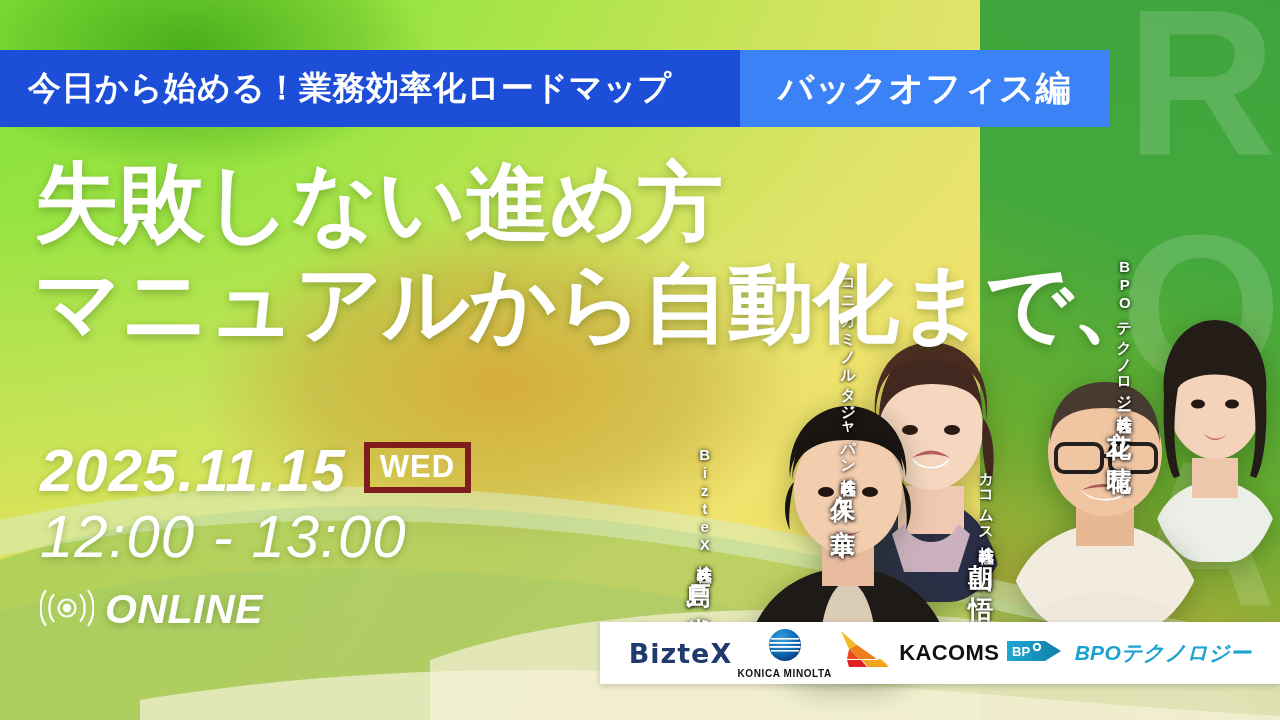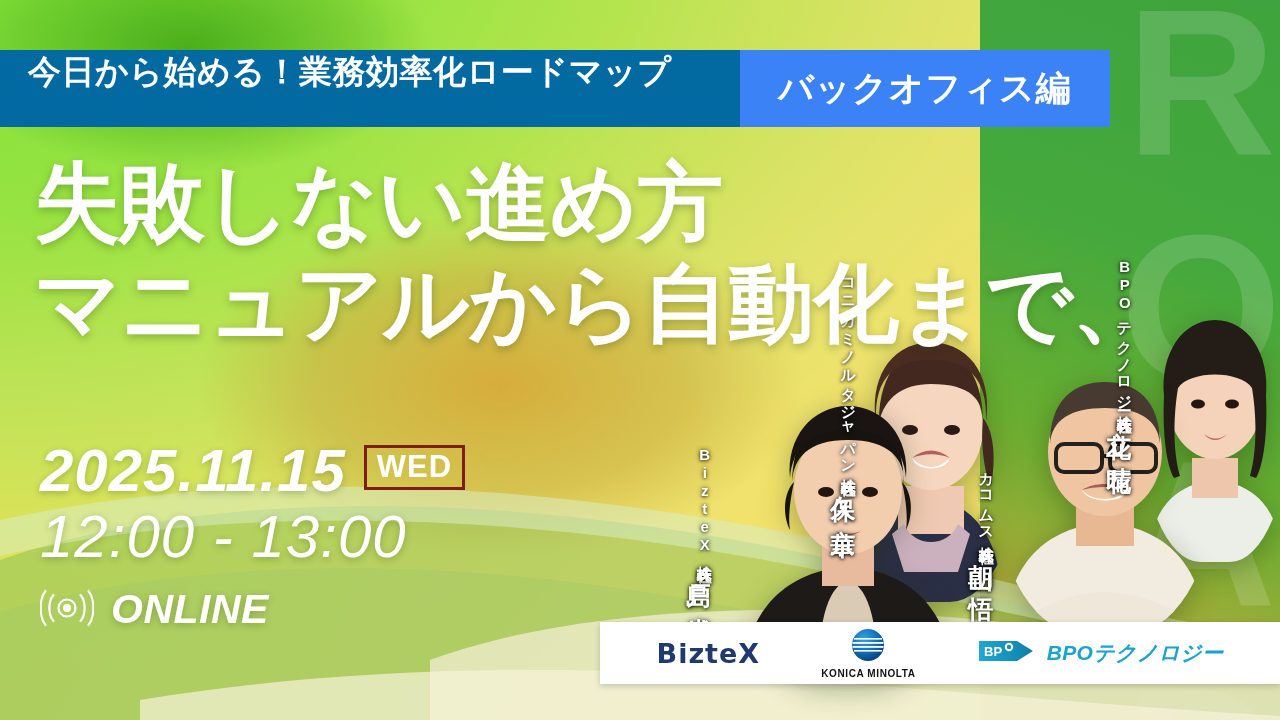--- a/index.html
+++ b/index.html
@@ -56,23 +56,23 @@
   
   .waves{ position:absolute; inset:0; }
 
   
   .header-strip{
     position:absolute; left:0; top:50px; height:77px; width:1110px;
     display:flex; align-items:stretch;
     z-index:6;
   }
   .hs-teal{
-    background:#0369a1;
+    background:#1d4ed8;
     flex:0 0 740px;
-    display:flex; 
+    display:flex; align-items:center;
   }
   .hs-teal .t{
     color:#fff; font-weight:800; font-size:33px;
     letter-spacing:.5px; padding-left:28px;
     white-space:nowrap;
   }
   .hs-dark{
     background:#3b82f6;
     flex:1 1 auto;
     display:flex; align-items:center; justify-content:center;
@@ -97,33 +97,33 @@
   .date-wrap{ position:absolute; left:40px; top:440px; z-index:7; }
   .date-row{
     display:flex; align-items:center; gap:18px;
   }
   .date-main{
     color:#fff; font-style:italic; font-weight:700;
     font-size:60px; line-height:1.02; letter-spacing:1px;
     text-shadow:0 2px 7px rgba(40,70,10,.3);
   }
   .dow-badge{
-    border:3px solid #7f1d1d; color:#fff;
+    border:6px solid #7f1d1d; color:#fff;
     font-weight:700; font-size:31px; letter-spacing:1px;
     padding:3px 10px 5px; line-height:1;
     margin-bottom:6px;
   }
   .time-main{
     color:#fff; font-style:italic; font-weight:400;
     font-size:60px; line-height:1.05; letter-spacing:1px;
     margin-top:4px;
     text-shadow:0 2px 7px rgba(40,70,10,.3);
   }
   .online-row{
-    display:flex; align-items:center; gap:17px; margin-top:18px;
+    display:flex; align-items:center; gap:11px; margin-top:18px;
   }
   .online-text{
     color:#fff; font-style:italic; font-weight:700;
     font-size:41px; letter-spacing:.5px;
     text-shadow:0 2px 7px rgba(40,70,10,.3);
   }
 
   
   .speakers{ position:absolute; inset:0; z-index:5; }
   .speaker{ position:absolute; }
@@ -359,20 +359,33 @@
             <rect x="6" y="10" width="28" height="1.6"></rect>
             <rect x="4.5" y="14" width="31" height="1.8"></rect>
             <rect x="4.5" y="18" width="31" height="1.8"></rect>
             <rect x="6" y="22" width="28" height="1.6"></rect>
           </g>
         </svg>
       </span>
       <span class="km-text">KONICA MINOLTA</span>
     </div>
 
+    <div class="logo logo-kacoms">
+      <span>
+        <svg width="54" height="44" viewBox="0 0 54 44">
+          <path d="M4,2 L20,16 L12,20 Z" fill="#f5b825"></path>
+          <path d="M20,16 L40,30 L22,30 L12,20 Z" fill="#f07d1b"></path>
+          <path d="M12,20 L22,30 L10,30 Z" fill="#e8481f"></path>
+          <path d="M10,31 L24,31 L30,38 L12,38 Z" fill="#e02020"></path>
+          <path d="M25,31 L44,31 L52,38 L31,38 Z" fill="#f5a31b"></path>
+          <path d="M40,30 L52,37 L44,30 Z" fill="#f5b825"></path>
+        </svg>
+      </span>
+      <span class="kacoms-text">KACOMS</span>
+    </div>
 
     <div class="logo logo-bpo">
       <span>
         <svg width="62" height="30" viewBox="0 0 62 30">
           <defs>
             <linearGradient id="bpog" x1="0" y1="0" x2="1" y2="0">
               <stop offset="0%" stop-color="#1ea8d2"></stop>
               <stop offset="100%" stop-color="#0f7fa8"></stop>
             </linearGradient>
           </defs>

